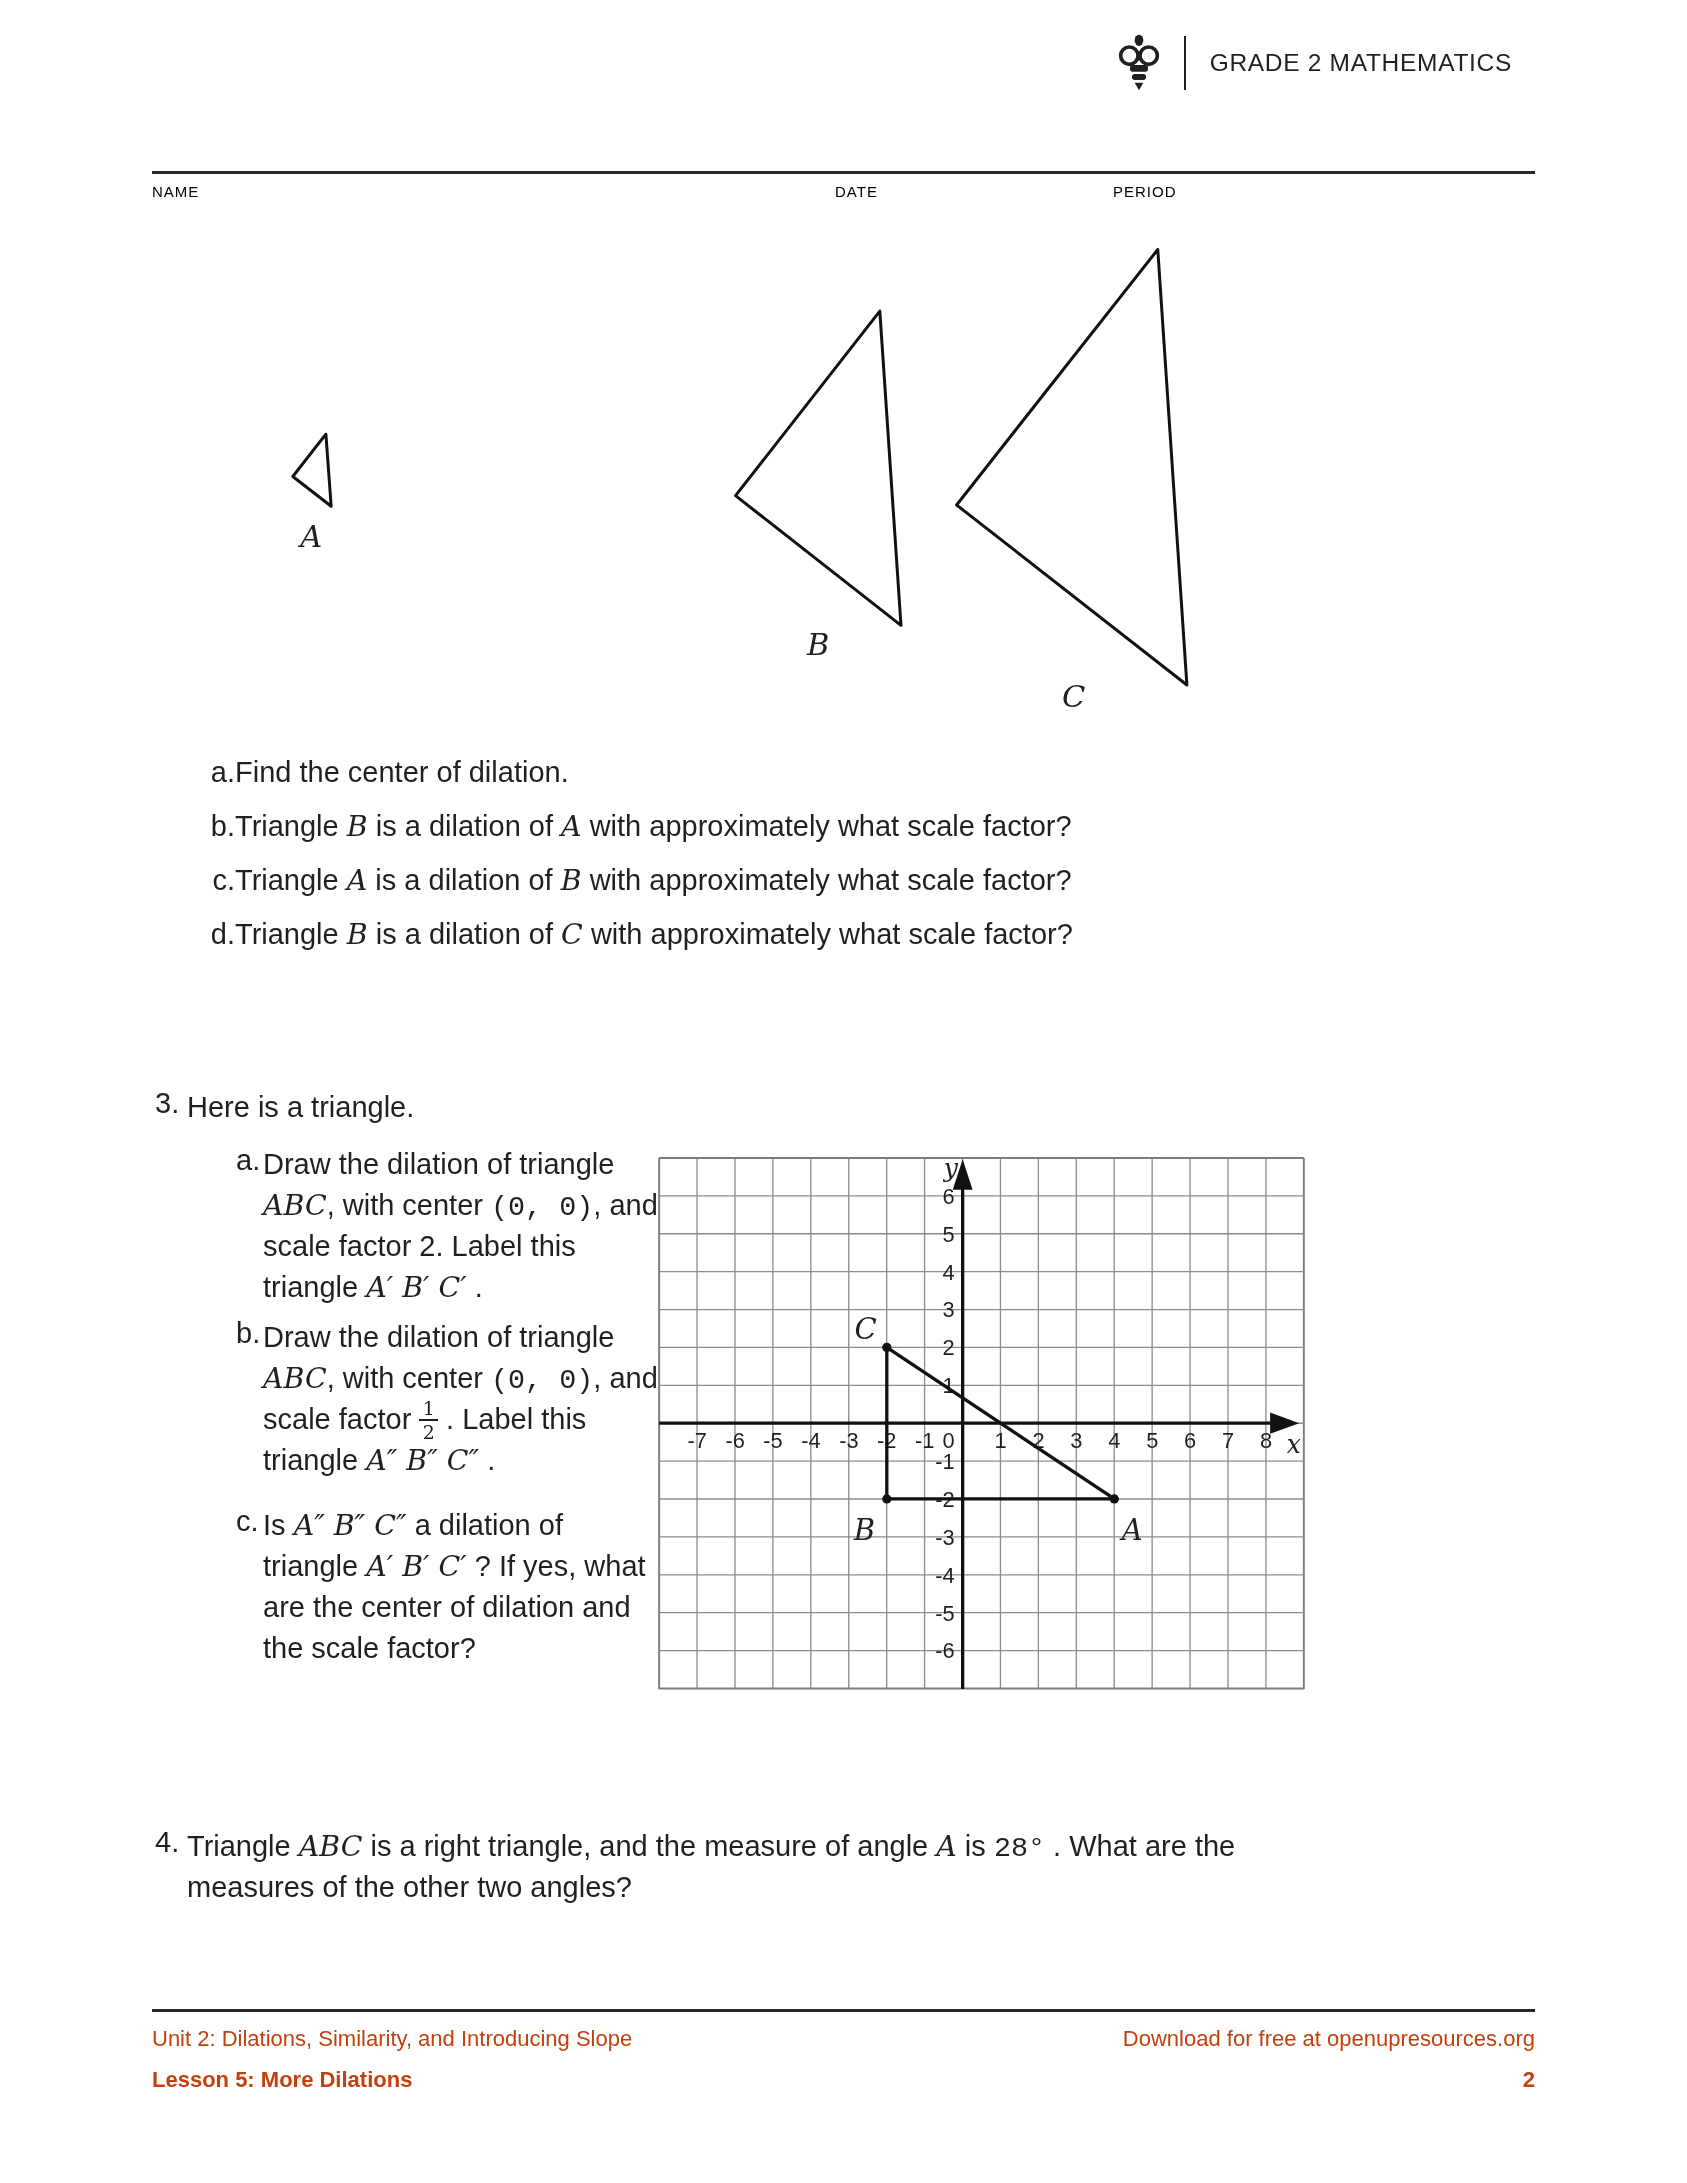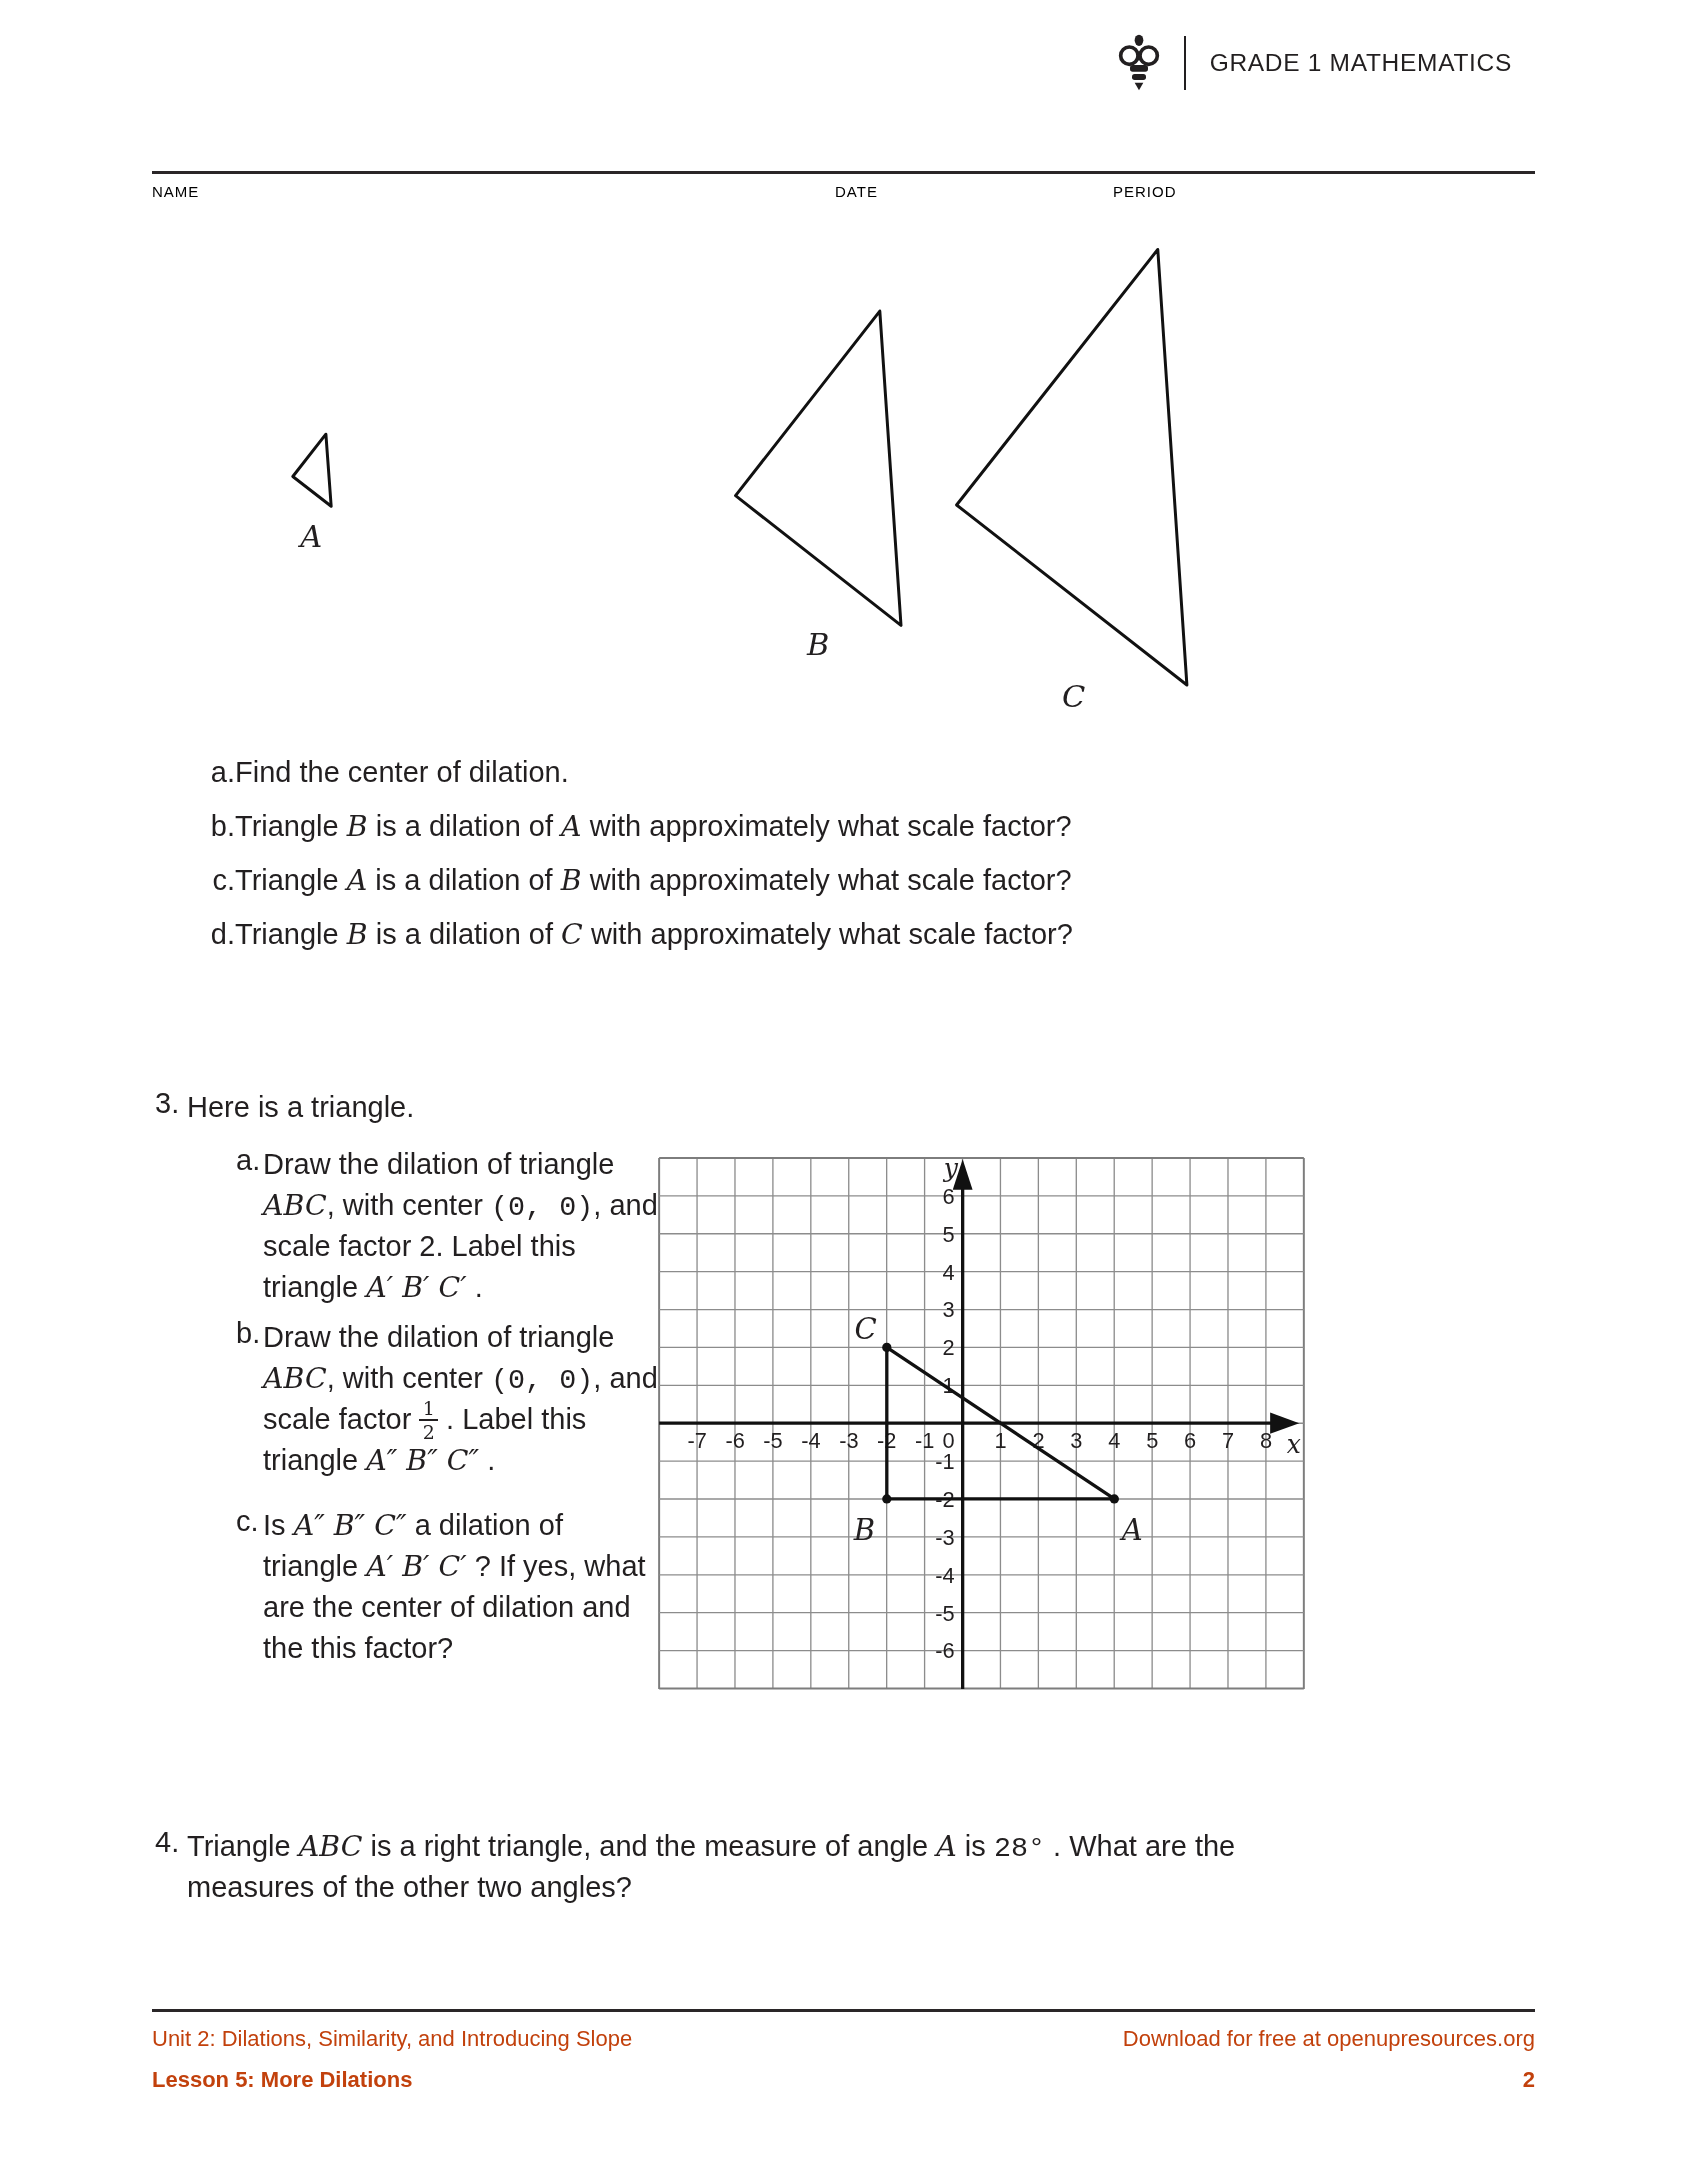--- a/index.html
+++ b/index.html
@@ -39,21 +39,21 @@
 
   <svg class="abs" style="left:1115px; top:33px;" width="48" height="60" viewBox="0 0 72 90">
     <ellipse cx="36" cy="11" rx="6.5" ry="8.5" fill="#221f20"></ellipse>
     <circle cx="21.5" cy="34" r="13" fill="none" stroke="#221f20" stroke-width="5.5"></circle>
     <circle cx="50.5" cy="34" r="13" fill="none" stroke="#221f20" stroke-width="5.5"></circle>
     <rect x="22.5" y="48" width="27" height="10" rx="4" fill="#221f20"></rect>
     <rect x="25.5" y="61.5" width="21" height="9" rx="4" fill="#221f20"></rect>
     <polygon points="29.5,74.5 42.5,74.5 36,86" fill="#221f20"></polygon>
   </svg>
   <div class="divider"></div>
-  <div class="brand-title">GRADE 1 MATHEMATICS</div>
+  <div class="brand-title">GRADE 2 MATHEMATICS</div>
 
   <div class="rule" style="top:171px;"></div>
   <span class="fieldlabel" style="left:152px; top:183px;">NAME</span>
   <span class="fieldlabel" style="left:835px; top:183px;">DATE</span>
   <span class="fieldlabel" style="left:1113px; top:183px;">PERIOD</span>
 
   <svg id="fig-triangles" style="left:265px; top:225px;" width="953" height="503" viewBox="400 340 1440 760">
       <polygon points="492,656 442,720 500,765" fill="none" stroke="#111" stroke-width="4.5" stroke-linejoin="round"></polygon>
       <text x="470" y="826" text-anchor="middle" font-family="&quot;DejaVu Serif&quot;,&quot;Liberation Serif&quot;,serif" font-style="italic" font-size="46">A</text>
       <polygon points="1329,470 1111,749 1361,945" fill="none" stroke="#111" stroke-width="4.5" stroke-linejoin="round"></polygon>
@@ -93,21 +93,21 @@
           <div class="line"><span>scale factor </span><span class="frac"><span class="top">1</span><span class="bot">2</span></span><span> . Label this</span></div>
           <div class="line"><span>triangle </span><span class="m">A″ B″ C″</span><span> .</span></div>
         </div>
       </div>
       <div class="q3item" style="top: 1505px;">
         <span class="num">c.</span>
         <div class="lines">
           <div class="line"><span>Is </span><span class="m">A″ B″ C″</span><span>  a dilation of</span></div>
           <div class="line"><span>triangle </span><span class="m">A′ B′ C′</span><span> ? If yes, what</span></div>
           <div class="line"><span>are the center of dilation and</span></div>
-          <div class="line"><span>the this factor?</span></div>
+          <div class="line"><span>the scale factor?</span></div>
         </div>
       </div>
     </div>
 
   <svg id="grid" style="left:659px; top:1158px;" width="645" height="531" viewBox="0 0 975 803">
       <line x1="0" y1="0" x2="0" y2="803" stroke="#7d7d7d" stroke-width="3"></line>
       <line x1="57.35" y1="0" x2="57.35" y2="803" stroke="#8c8c8c" stroke-width="2"></line>
       <line x1="114.7" y1="0" x2="114.7" y2="803" stroke="#8c8c8c" stroke-width="2"></line>
       <line x1="172.05" y1="0" x2="172.05" y2="803" stroke="#8c8c8c" stroke-width="2"></line>
       <line x1="229.4" y1="0" x2="229.4" y2="803" stroke="#8c8c8c" stroke-width="2"></line>

